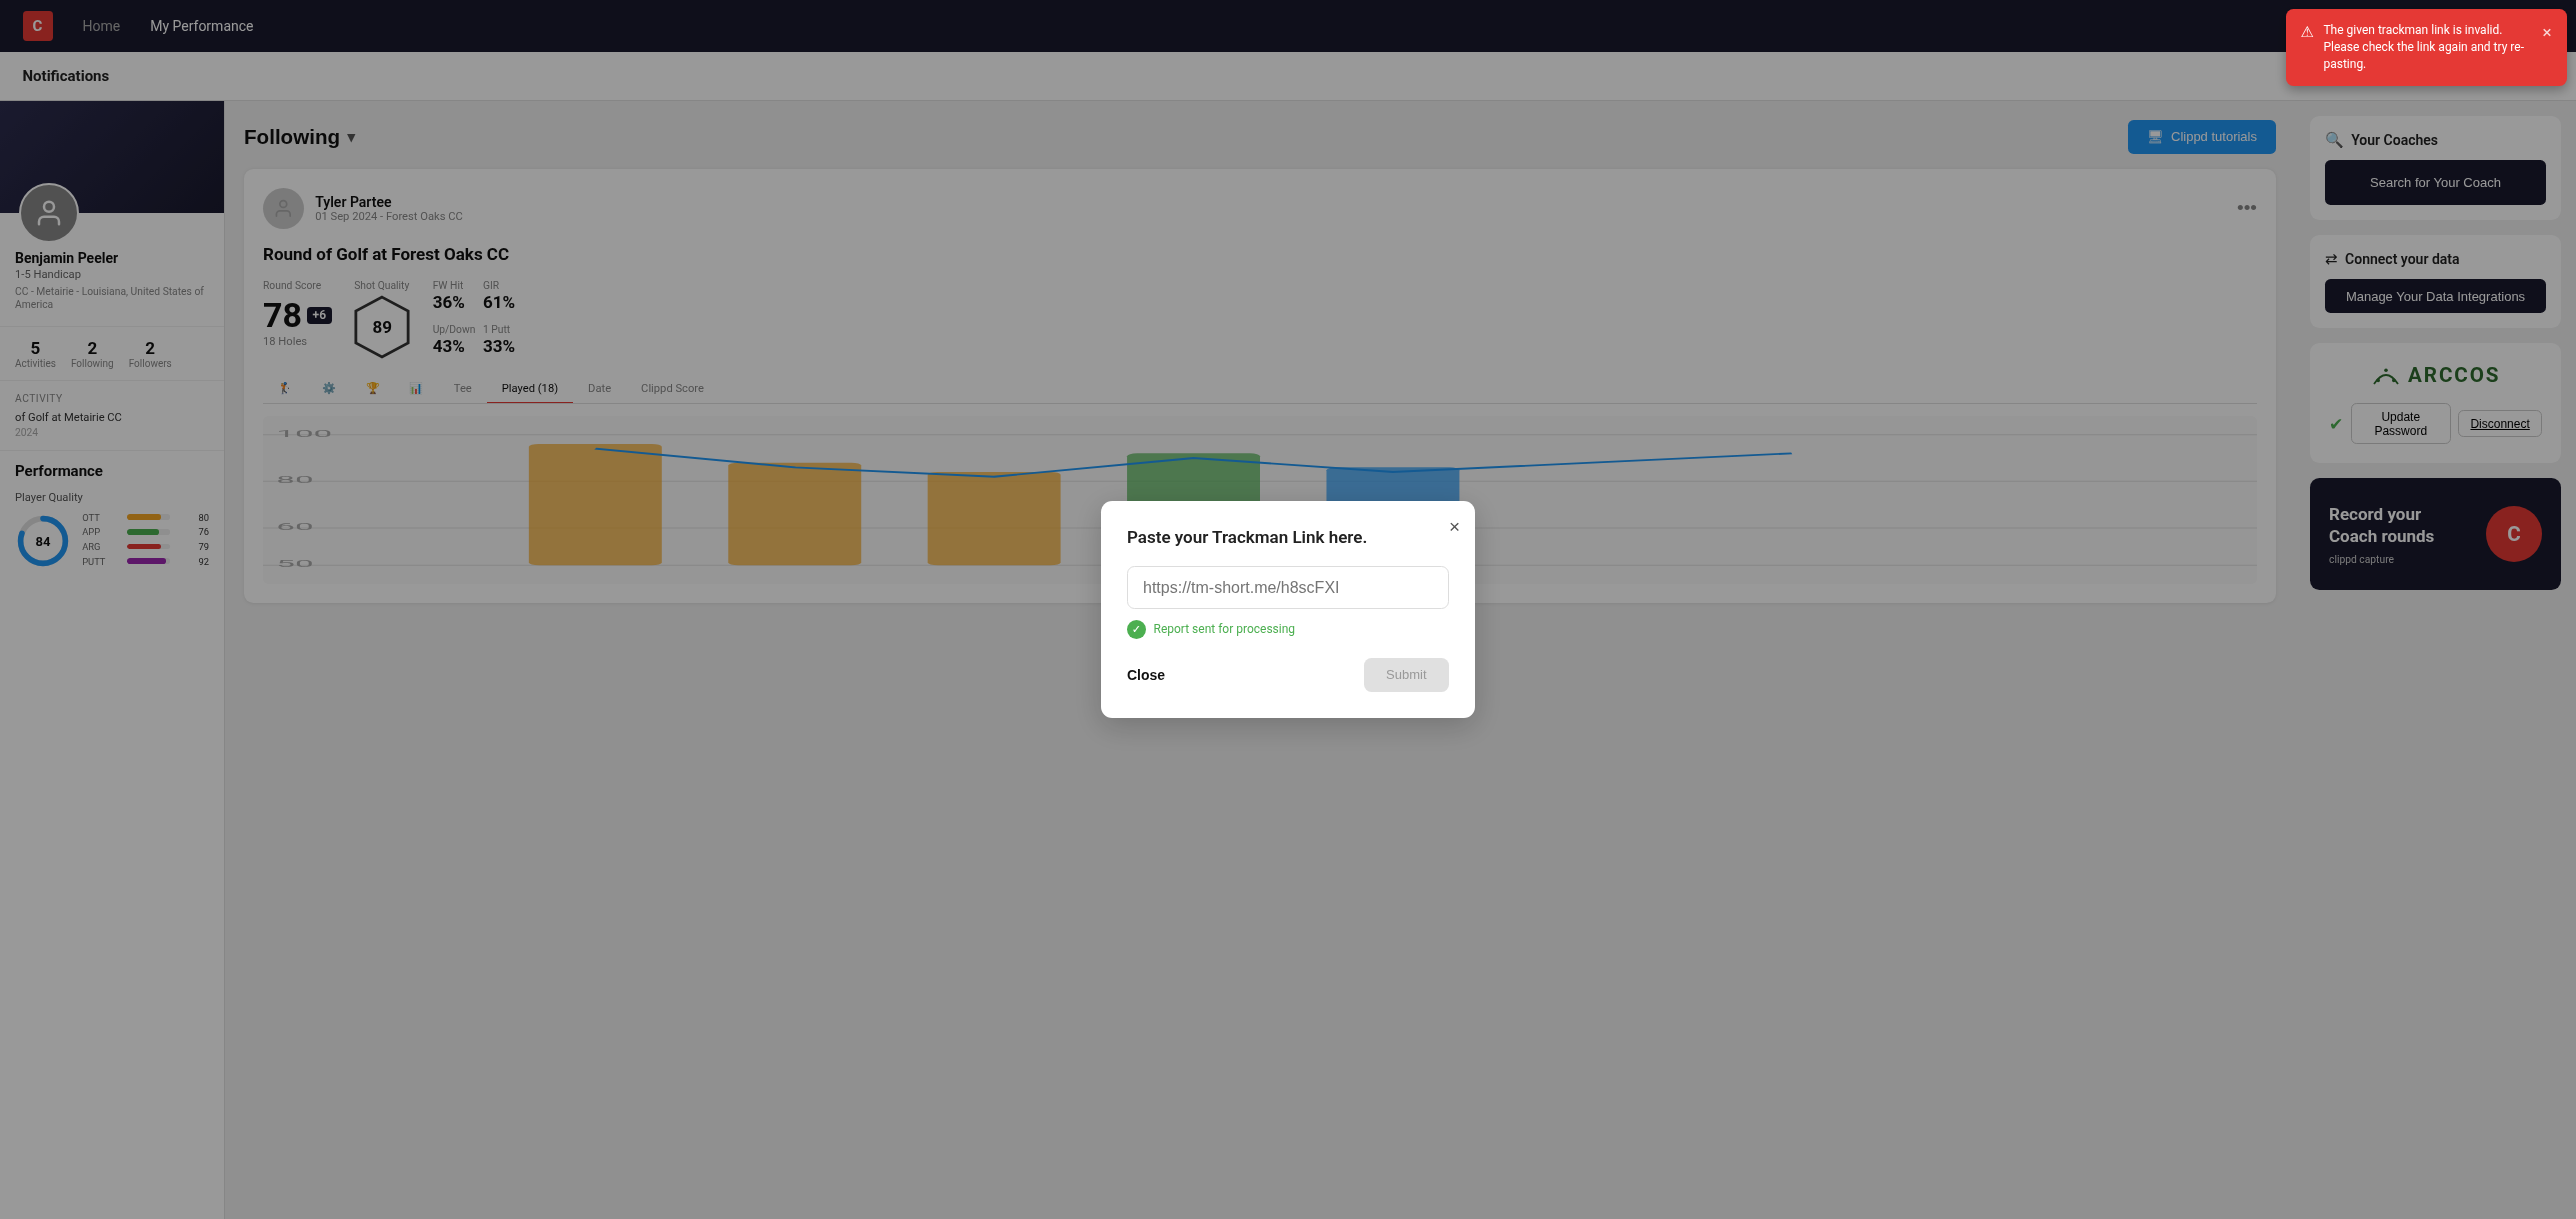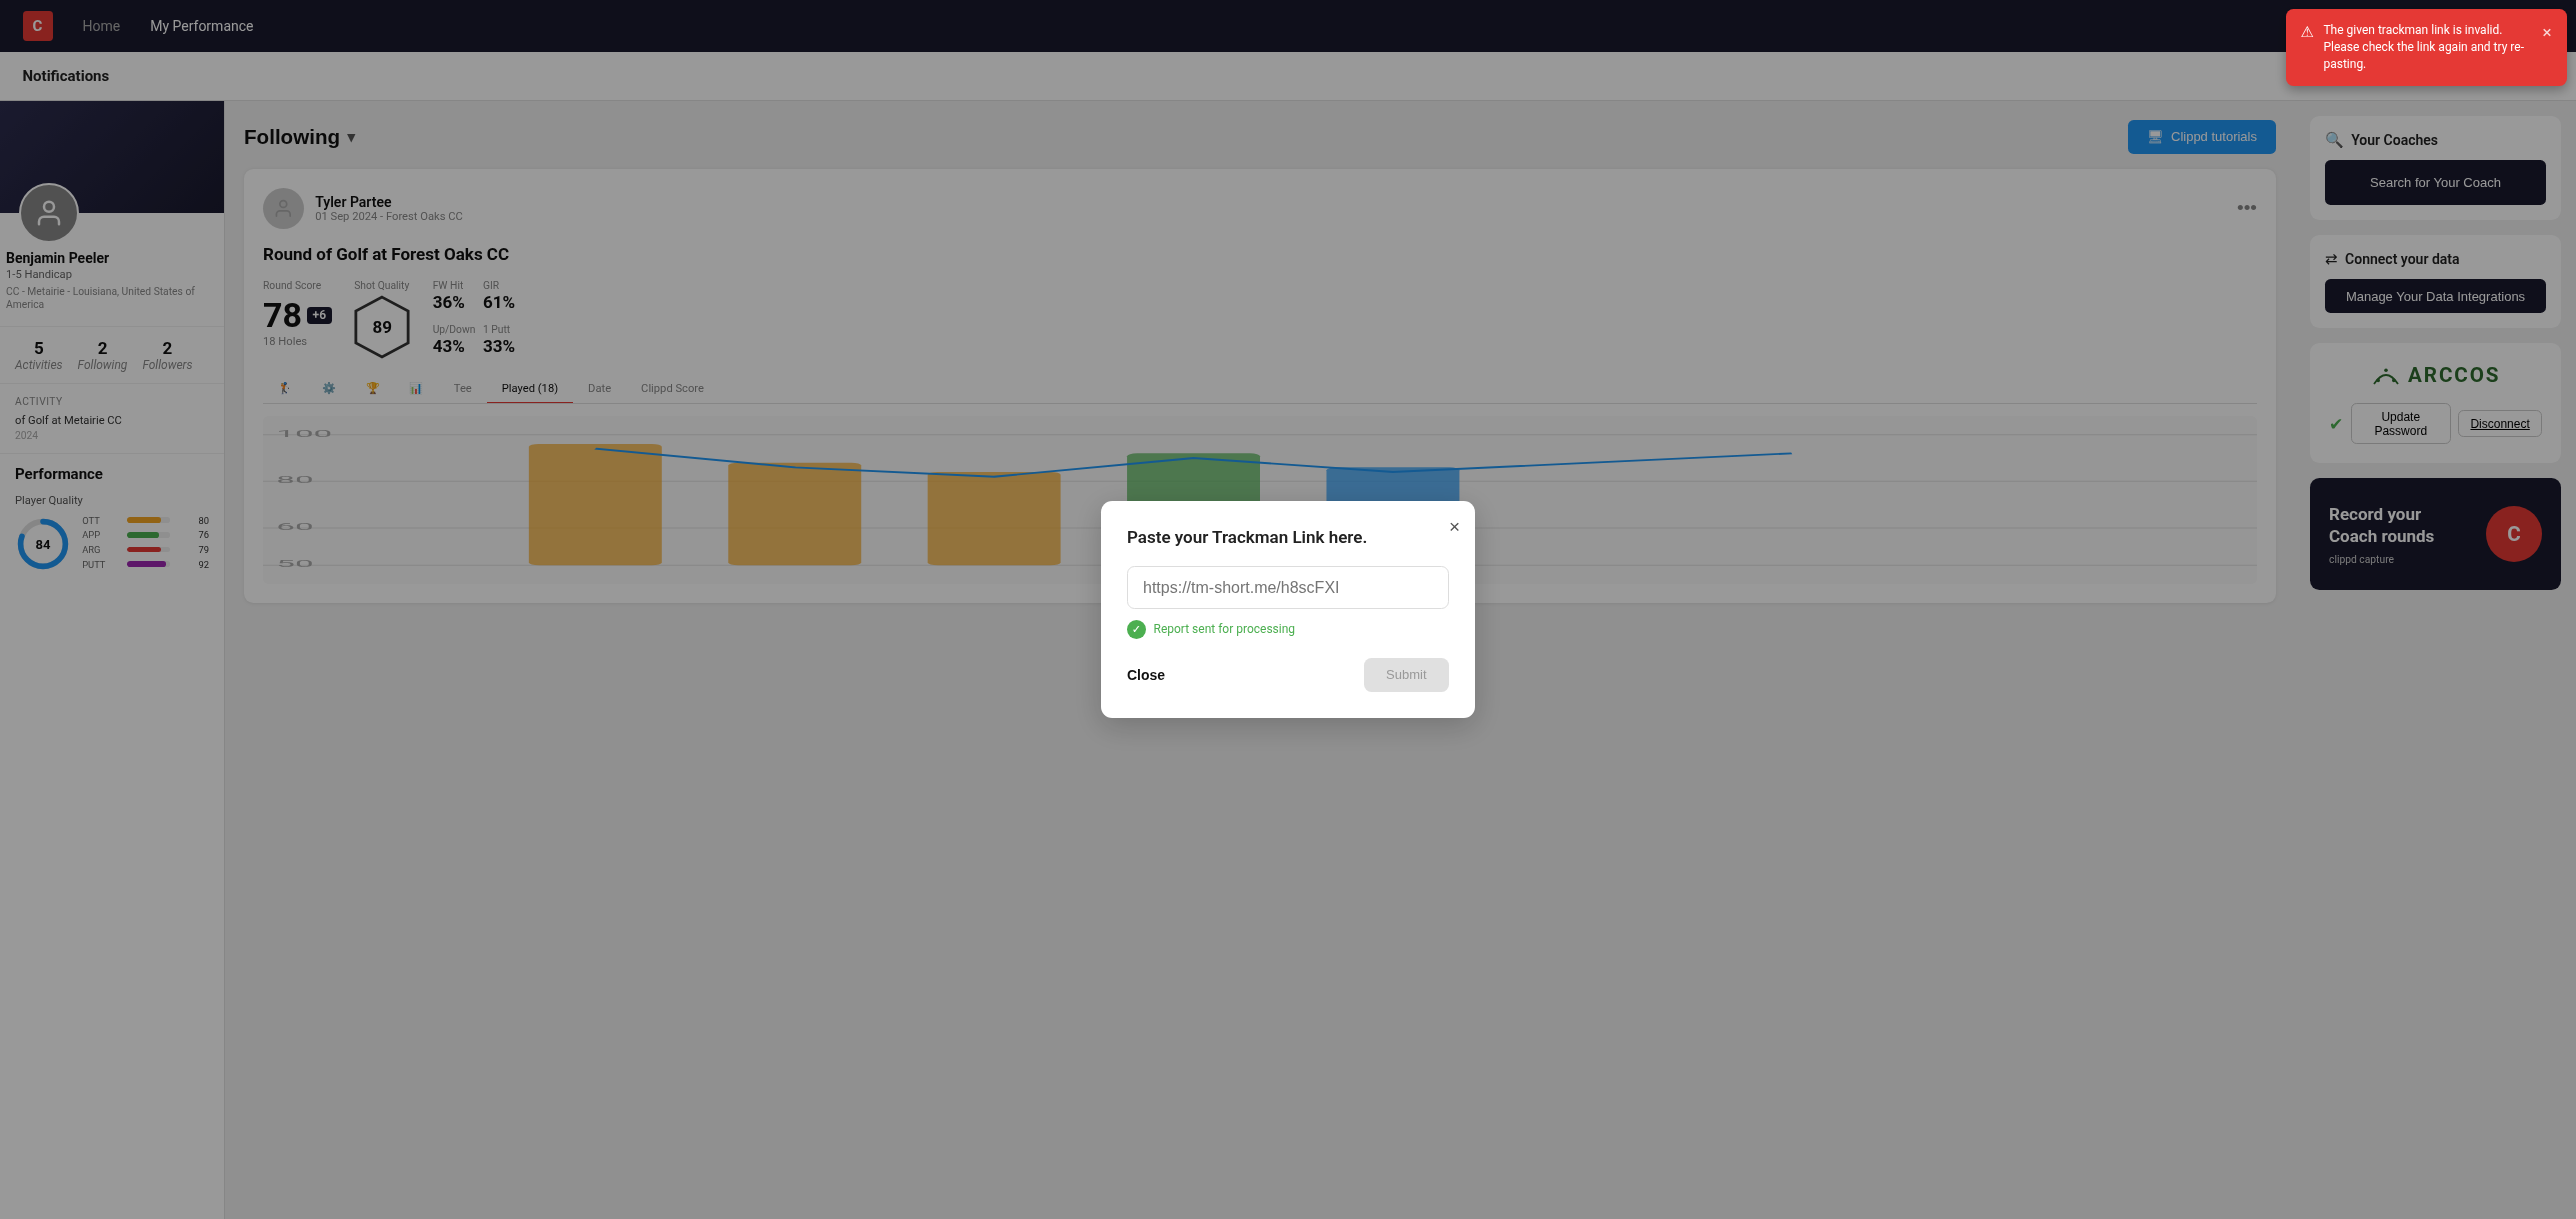--- a/index.html
+++ b/index.html
@@ -132,21 +132,21 @@
       background: #888;
       border-radius: 50%;
       border: 2.8px solid #fff;
       position: absolute;
       bottom: -30px;
       left: 19px;
       display: flex; align-items: center; justify-content: center;
       color: #fff; font-size: 22.5px;
     }
     .profile-info {
-      padding: 37px 6px 15px;
+      padding: 37px 15px 15px;
     }
     .profile-name {
       font-weight: 700;
       font-size: 14px;
       color: #111;
     }
     .profile-handicap {
       font-size: 11.2px;
       color: #666;
       margin-top: 1.9px;
@@ -165,23 +165,22 @@
     }
     .profile-stat {
       text-align: center;
     }
     .profile-stat-val {
       font-weight: 700;
       font-size: 17px;
       color: #111;
     }
     .profile-stat-lbl {
-      font-size: 12px;
+      font-size: 10px;
       color: #888;
-      font-style: italic;
     }
 
     .activity-section {
       padding: 11.2px 15px;
     }
     .activity-label {
       font-size: 10.3px;
       color: #888;
       text-transform: uppercase;
       letter-spacing: 0.5px;

